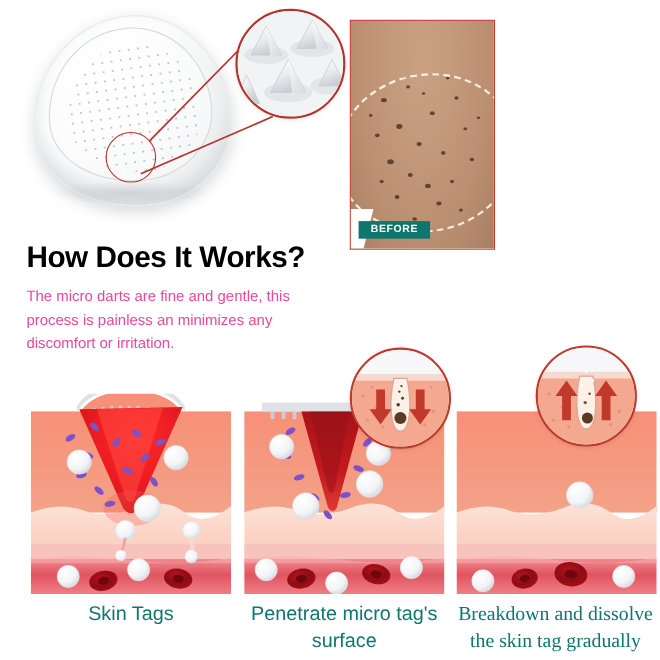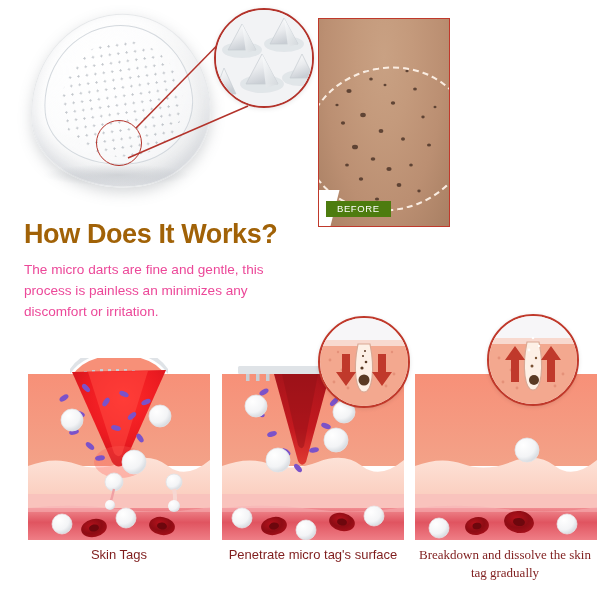--- a/index.html
+++ b/index.html
@@ -122,24 +122,24 @@
     left: -14px; top: 48px; width: 162px; height: 140px;
     transform: rotate(-12deg);
   }
   #dash-after {
     left: -8px; top: 50px; width: 168px; height: 140px;
     transform: rotate(-12deg);
   }
   .ba-badge {
     position: absolute;
     left: 7px; bottom: 9px;
-    background: #4d7c0f;
+    background: #0f766e;
     color: #ffffff;
     font-size: 9.5px;
-    font-weight: 400;
+    font-weight: 700;
     letter-spacing: .6px;
     padding: 3.5px 11px;
     line-height: 1;
     margin-top: 16px;
   }
   .neck-shade {
     position: absolute;
     left: 42px; top: -4px; width: 46px; height: 70px;
     background: linear-gradient(180deg, rgba(150,100,70,.55), rgba(150,100,70,0));
     border-radius: 0 0 50% 50%;
@@ -153,21 +153,21 @@
   }
 
   
   #headline {
     left: 24px; top: 220px; width: 300px;
   }
   #headline h1 {
     margin: 0;
     font-size: 27px;
     font-weight: 700;
-    color: #a16207;
+    color: #000000;
     letter-spacing: -0.4px;
     line-height: 1.1;
   }
   #headline p {
     margin: 9px 0 0 0;
     font-size: 13.6px;
     line-height: 1.55;
     color: #ec4899;
     max-width: 290px;
   }
@@ -200,23 +200,23 @@
   #inset-2 { left: 96px; top: -42px; }
   #inset-3 { left: 72px; top: -44px; }
   .inset-circle svg { display: block; width: 100%; height: 100%; }
 
   
   #captions { left: 0; top: 546px; width: 600px; height: 54px; }
   .caption {
     position: absolute;
     top: 0;
     text-align: center;
-    font-size: 13px;
+    font-size: 18px;
     line-height: 1.35;
-    color: #7f1d1d;
+    color: #0f766e;
   }
   #caption-1 { left: 28px;  width: 182px; }
   #caption-2 { left: 218px; width: 190px; }
   #caption-3 { left: 410px; width: 190px; font-family: Liberation Serif, serif; }
 </style>
 </head>
 <body>
 
 <div class="abs" id="product-area">
 

